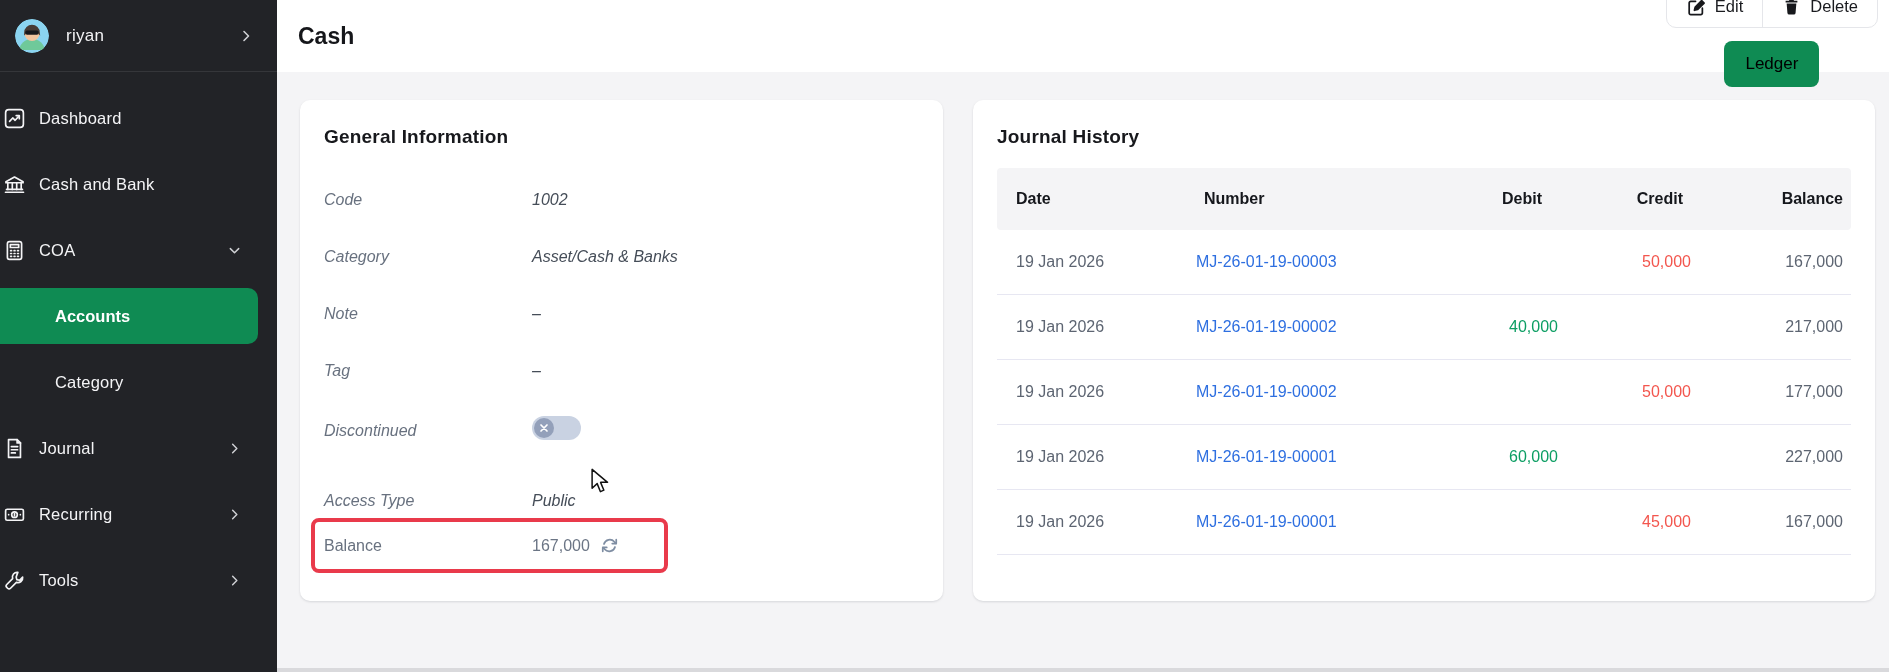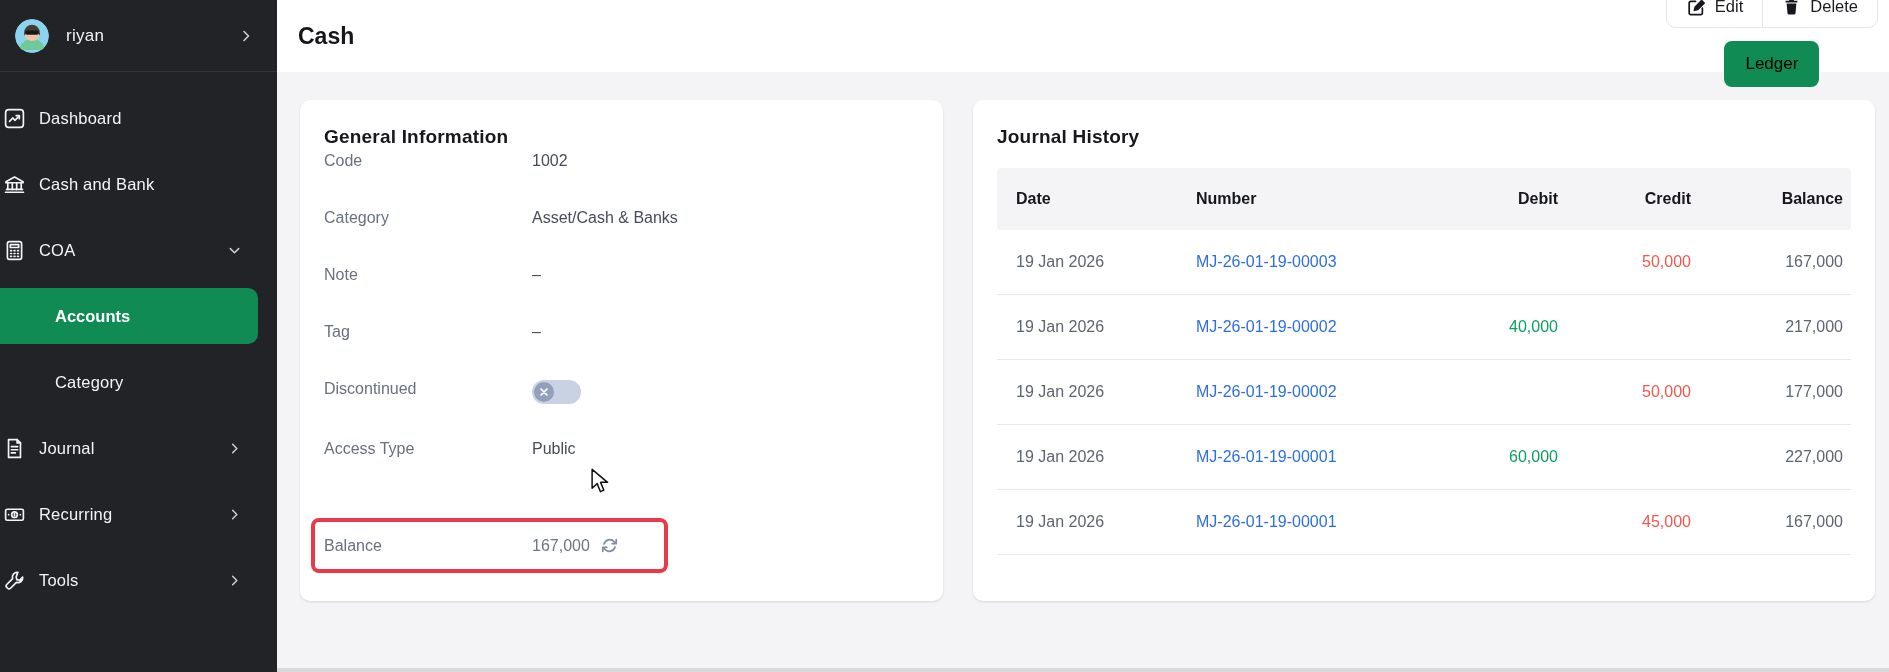--- a/index.html
+++ b/index.html
@@ -33,34 +33,34 @@
   .ledger-btn { height:46px; padding:0 21px; border:none; border-radius:8px; background:#0F8B53; color:#000000; font-size:17px; font-weight:500; cursor:pointer; }
 
   .content { display:flex; gap:30px; padding:28px 14px 0 23px; }
   .card { background:#fff; border-radius:10px; height:501px; padding:22px 24px;
           box-shadow:0 1px 2px rgba(16,24,40,.05), 0 1px 3px rgba(16,24,40,.08); }
   .card h2 { font-size:19px; font-weight:700; color:#17181c; height:30px; display:flex; align-items:center; letter-spacing:.2px; }
   .card-gi { width:643px; flex-shrink:0; }
   .card-jh { flex:1; }
 
   
-  .gi-row { display:flex; align-items:flex-start; height:57px; }
+  .gi-row { display:flex; align-items:flex-end; height:57px;font-style:italic; }
   .gi-row.tall { height:60px; }
   .gi-row.taller { height:70px; }
   .gi-label { width:208px; font-size:16px; color:#68717f; flex-shrink:0; }
   .gi-value { font-size:16px; color:#454d58; }
   .toggle { width:49px; height:24px; border-radius:12px; background:#c9d2e2; position:relative; cursor:pointer; }
   .toggle .knob { position:absolute; left:2px; top:2px; width:20px; height:20px; border-radius:50%; background:#93a0ba; display:flex; align-items:center; justify-content:center; }
   .balance-box { width:357px; height:55px; margin:8px 0 0 -13px; border:4px solid #E93A4B; border-radius:8px; display:flex; align-items:center; padding-left:9px; }
   .balance-box .gi-value { display:flex; align-items:center; gap:10px; color:#6b7585; }
   .refresh { display:flex; cursor:pointer; }
 
   
   .jh-table { margin-top:16px; }
-  .thead { height:62px; background:#f4f4f6; border-radius:4px; display:flex; align-items:center; padding:0 8px 0 19px; font-size:16px; font-weight:700; color:#15171c; }
+  .thead { height:62px; background:#f4f4f6; border-radius:4px; display:flex; align-items:center; padding:0 8px 0 19px; font-size:16px; font-weight:700; color:#15171c;gap:8px; }
   .trow { height:65px; display:flex; align-items:center; padding:0 8px 0 19px; border-bottom:1px solid #e7e7f2; font-size:16px; }
   .c-date { width:180px; flex-shrink:0; color:#5d6572; }
   .c-num { flex:1; }
   .c-num a { color:#2e6fe0; text-decoration:none; cursor:pointer; }
   .c-debit { width:120px; text-align:right; flex-shrink:0; color:#0C9E63; }
   .c-credit { width:133px; text-align:right; flex-shrink:0; color:#F3564E; }
   .c-bal { width:152px; text-align:right; flex-shrink:0; color:#5d6572; }
   .thead .c-date, .thead .c-debit, .thead .c-credit, .thead .c-bal { color:#15171c; }
 
   .hscrollbar { position:absolute; left:0; bottom:0; width:100%; height:4px; background:#d9d9dc; }

